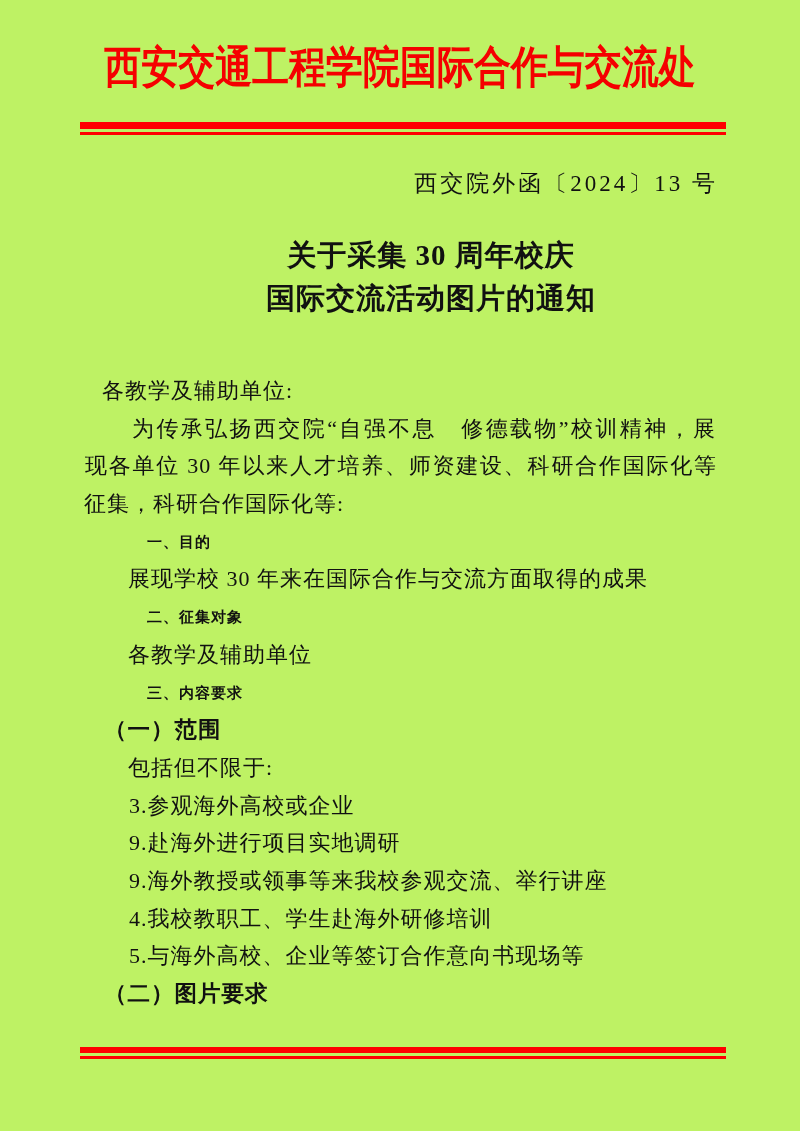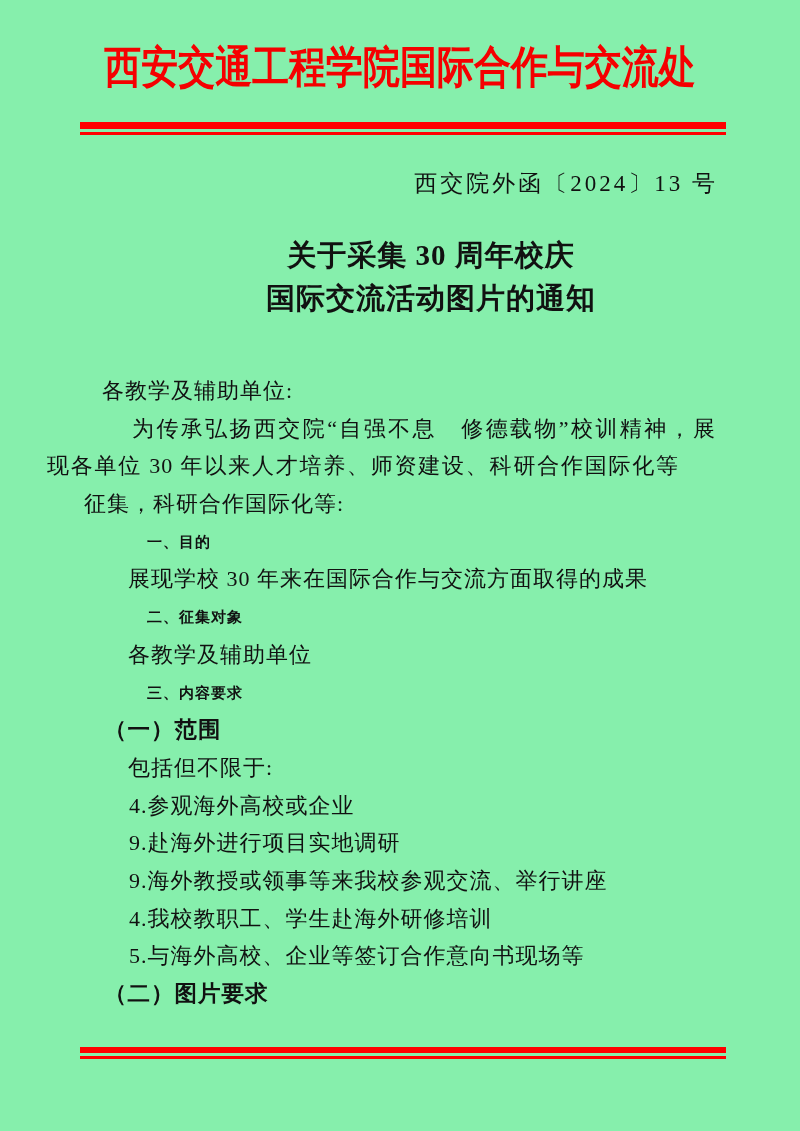--- a/index.html
+++ b/index.html
@@ -1,21 +1,21 @@
 <!DOCTYPE html>
 <html><head>
 <meta charset="utf-8">
 <style>
   html,body{margin:0;padding:0;}
   body{background:#888;}
   .page{
     position:relative;
     width:800px;height:1131px;
     margin:0 auto;
-    background:#86efac;
+    background:#bef264;
     overflow:hidden;
     font-family:"Liberation Serif", serif;
     color:#111111;
   }
   
   .org-title{
     position:absolute;
     top:28px;left:0;width:800px;height:80px;
     line-height:80px;
     text-align:center;
@@ -55,21 +55,21 @@
   }
   
   .body-lines{
     position:absolute;
     top:372px;left:0;width:800px;
     font-size:22px;
   }
   .ln{height:37.7px;line-height:37.7px;white-space:nowrap;}
   .ln-salutation{margin-left:102px;letter-spacing:1px;}
   .ln-para-first{margin-left:132px;width:584px;text-align-last:justify;letter-spacing:1px;}
-  .ln-para{margin-left:47px;width:632px;text-align-last:justify;letter-spacing:1px;}
+  .ln-para{margin-left:85px;width:632px;text-align-last:justify;letter-spacing:1px;}
   .ln-para-end{margin-left:84px;letter-spacing:1px;}
   .ln-heading1{
     margin-left:147px;
     font-family:"Liberation Sans", sans-serif;
     font-weight:bold;
     font-size:15px;
     letter-spacing:1px;
   }
   .ln-heading2{
     margin-left:104px;
@@ -102,21 +102,21 @@
       <div class="ln ln-para-first">为传承弘扬西交院“自强不息　修德载物”校训精神，展</div>
       <div class="ln ln-para">现各单位 30 年以来人才培养、师资建设、科研合作国际化等</div>
       <div class="ln ln-para-end">征集，科研合作国际化等:</div>
       <div class="ln ln-heading1">一、目的</div>
       <div class="ln ln-text">展现学校 30 年来在国际合作与交流方面取得的成果</div>
       <div class="ln ln-heading1">二、征集对象</div>
       <div class="ln ln-text">各教学及辅助单位</div>
       <div class="ln ln-heading1">三、内容要求</div>
       <div class="ln ln-heading2">（一）范围</div>
       <div class="ln ln-text">包括但不限于:</div>
-      <div class="ln ln-item">4.参观海外高校或企业</div>
+      <div class="ln ln-item">3.参观海外高校或企业</div>
       <div class="ln ln-item">9.赴海外进行项目实地调研</div>
       <div class="ln ln-item">9.海外教授或领事等来我校参观交流、举行讲座</div>
       <div class="ln ln-item">4.我校教职工、学生赴海外研修培训</div>
       <div class="ln ln-item">5.与海外高校、企业等签订合作意向书现场等</div>
       <div class="ln ln-heading2">（二）图片要求</div>
     </div>
 
   <div class="rule rule-bottom-thick"></div>
   <div class="rule rule-bottom-thin"></div>
 

